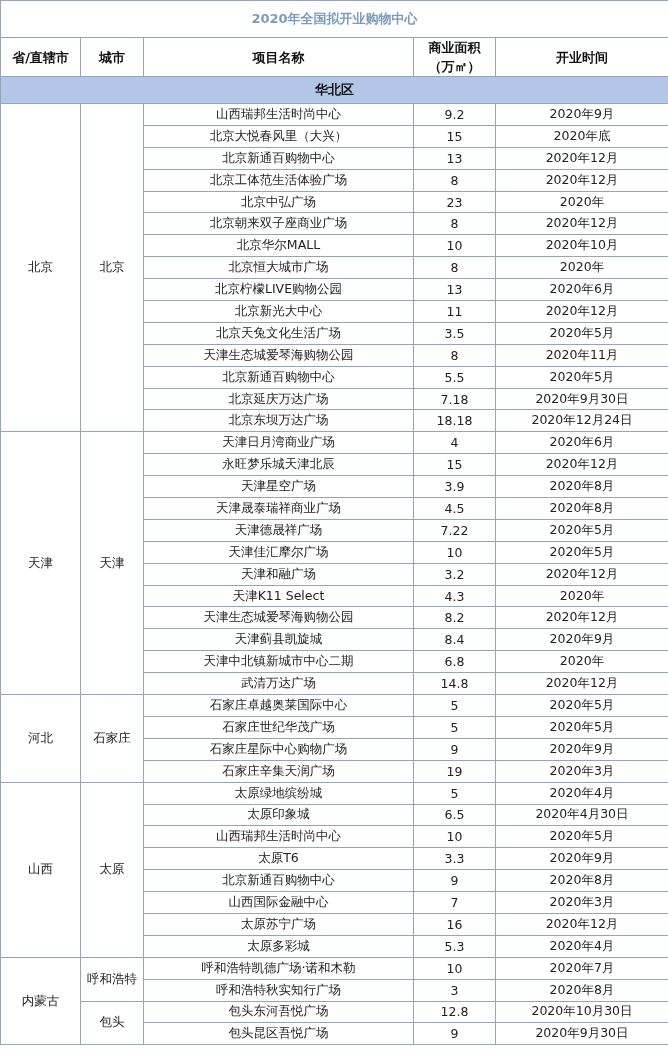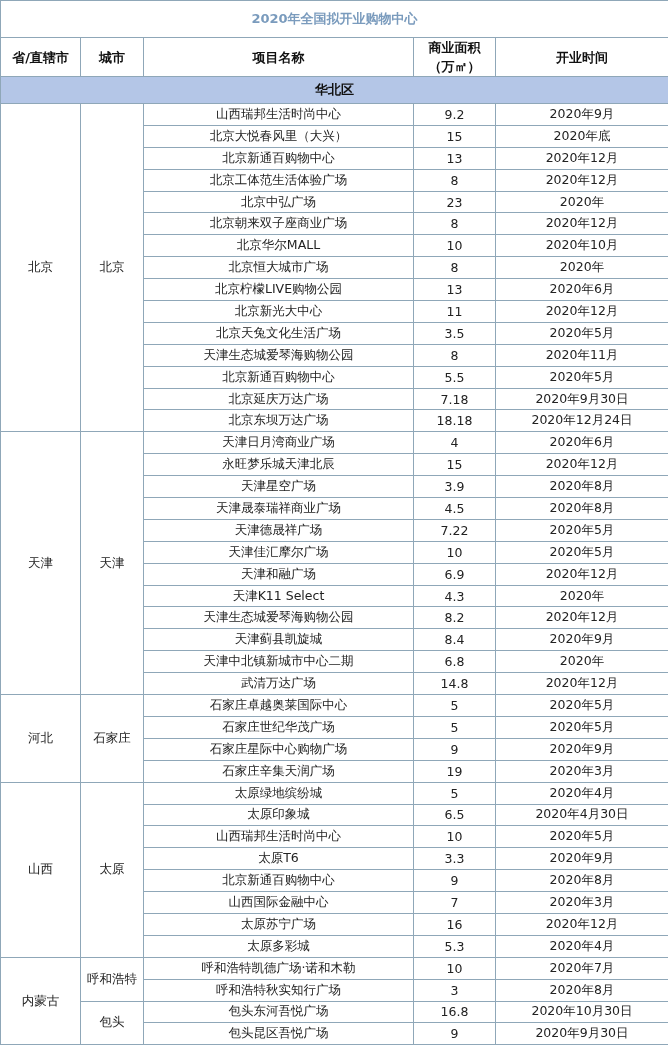--- a/index.html
+++ b/index.html
@@ -142,21 +142,21 @@
         <td>7.22</td>
         <td>2020年5月</td>
       </tr>
       <tr class="data-row">
         <td>天津佳汇摩尔广场</td>
         <td>10</td>
         <td>2020年5月</td>
       </tr>
       <tr class="data-row">
         <td>天津和融广场</td>
-        <td>6.9</td>
+        <td>3.2</td>
         <td>2020年12月</td>
       </tr>
       <tr class="data-row">
         <td>天津K11 Select</td>
         <td>4.3</td>
         <td>2020年</td>
       </tr>
       <tr class="data-row">
         <td>天津生态城爱琴海购物公园</td>
         <td>8.2</td>
@@ -249,21 +249,21 @@
         <td>2020年7月</td>
       </tr>
       <tr class="data-row">
         <td>呼和浩特秋实知行广场</td>
         <td>3</td>
         <td>2020年8月</td>
       </tr>
       <tr class="data-row">
         <td rowspan="2">包头</td>
         <td>包头东河吾悦广场</td>
-        <td>16.8</td>
+        <td>12.8</td>
         <td>2020年10月30日</td>
       </tr>
       <tr class="data-row">
         <td>包头昆区吾悦广场</td>
         <td>9</td>
         <td>2020年9月30日</td>
       </tr>
     </tbody>
 </table>
 

